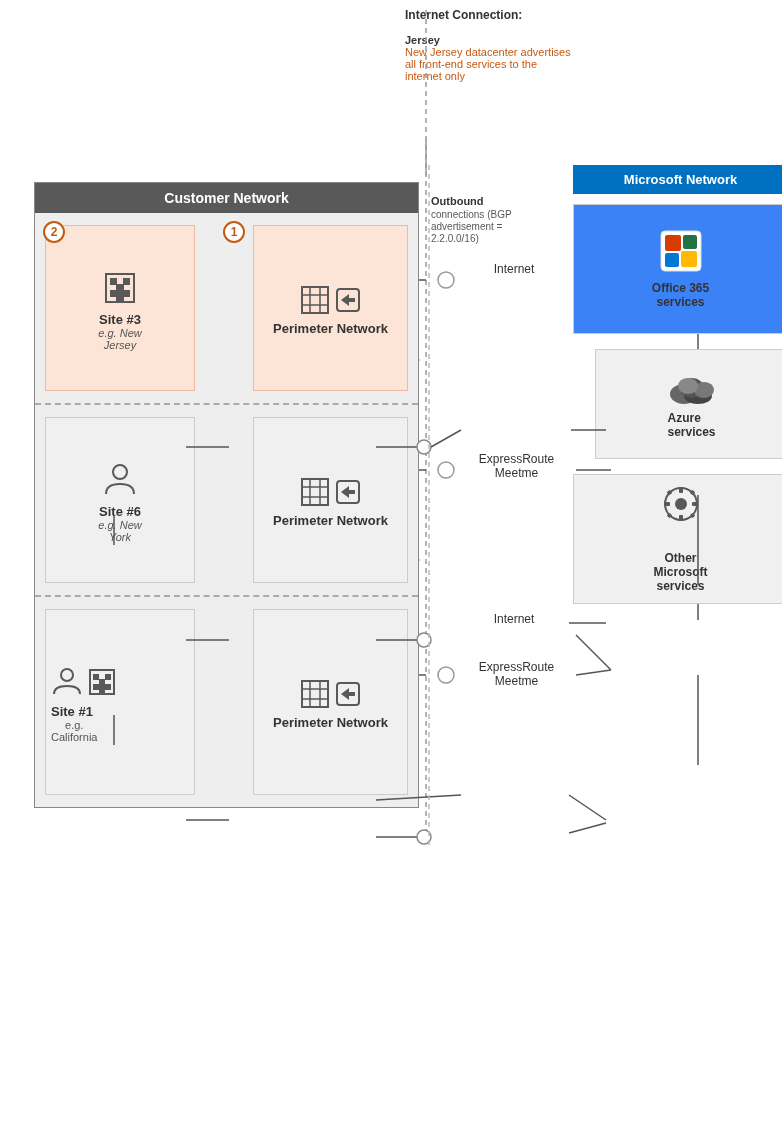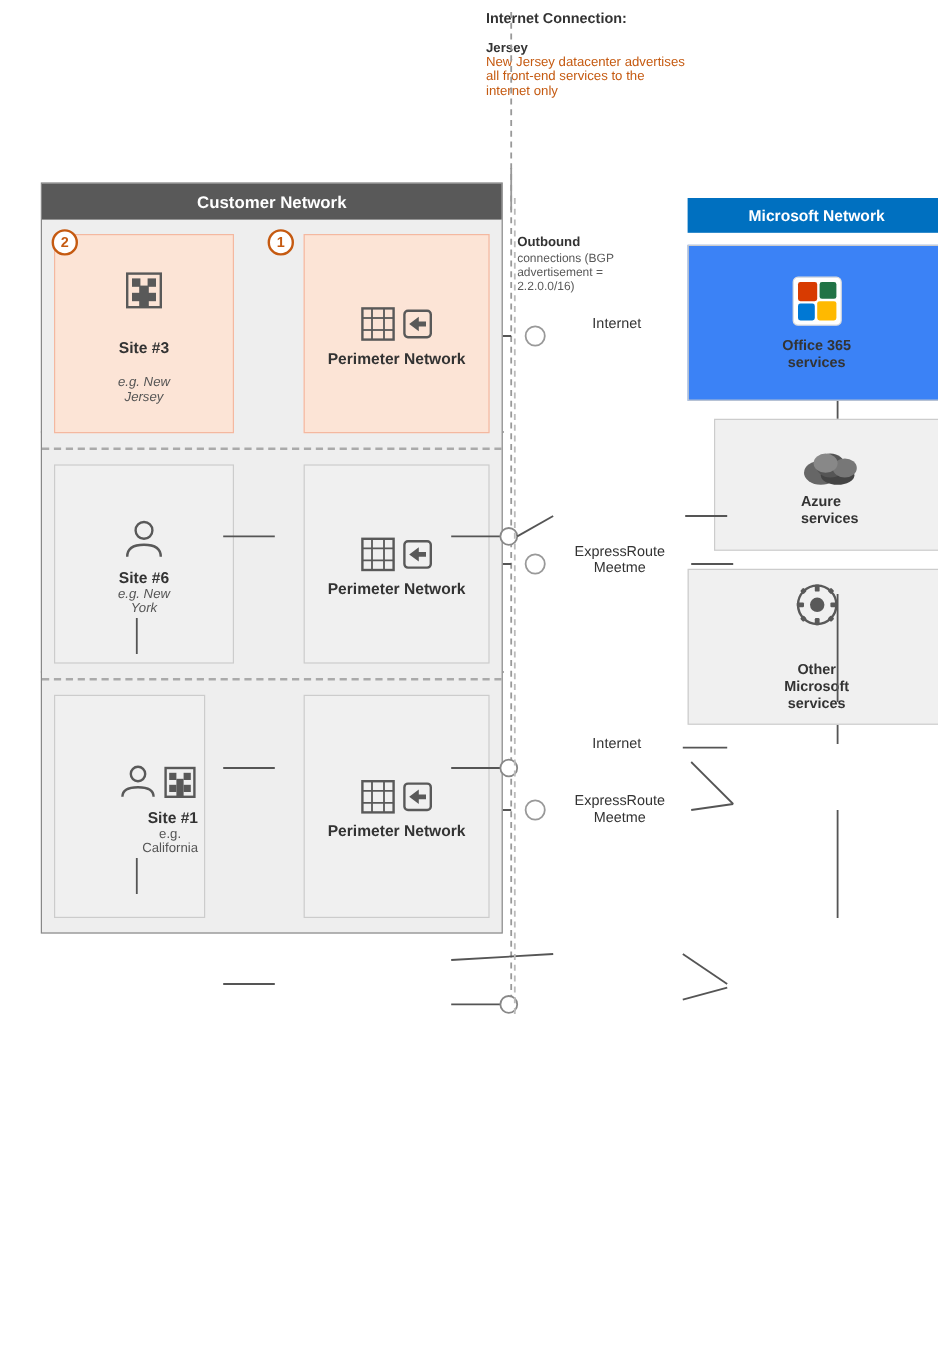--- a/index.html
+++ b/index.html
@@ -95,30 +95,30 @@
       <circle cx="430" cy="460" r="8" fill="white" stroke="#999" stroke-width="1.5"></circle>
 
       <circle cx="430" cy="665" r="8" fill="white" stroke="#999" stroke-width="1.5"></circle>
 
       <text x="415" y="195" font-size="11" fill="#333" font-weight="700">Outbound</text>
       <text x="415" y="208" font-size="10" fill="#595959">connections (BGP</text>
       <text x="415" y="220" font-size="10" fill="#595959">advertisement =</text>
       <text x="415" y="232" font-size="10" fill="#595959">2.2.0.0/16)</text>
     </svg>
 
-    <div style="position:absolute; left:18px; top:142px; width:385px; border:1.5px solid #888; background:#eee;">
+    <div style="position:absolute; left:18px; top:172px; width:385px; border:1.5px solid #888; background:#eee;">
       <div style="background:#595959; color:#fff; font-weight:700; font-size:14px; text-align:center; padding:7px 0;">Customer Network</div>
 
       <div style="position:relative; display:flex; padding:12px 10px 12px 10px; background:transparent; gap:8px; min-height:190px;">
 
         <div style="position:absolute; left:8px; top:8px; width:22px; height:22px; border-radius:50%; border:2px solid #c55a11; color:#c55a11; font-size:12px; font-weight:700; display:flex; align-items:center; justify-content:center; background:#fff; z-index:2;">2</div>
 
         <div style="position:absolute; left:188px; top:8px; width:22px; height:22px; border-radius:50%; border:2px solid #c55a11; color:#c55a11; font-size:12px; font-weight:700; display:flex; align-items:center; justify-content:center; background:#fff; z-index:2;">1</div>
 
-        <div style="width:150px; background:#fce4d6; border:1.5px solid #f4b8a0; text-align:center; padding:12px 5px 8px 5px; display:flex; flex-direction:column; align-items:center; justify-content:center; min-height:155px;gap:16px;">
+        <div style="width:150px; background:#fce4d6; border:1.5px solid #f4b8a0; text-align:center; padding:12px 5px 8px 5px; display:flex; flex-direction:column; align-items:center; justify-content:center; min-height:155px;">
 
           <svg width="36" height="36" viewBox="0 0 36 36">
             <rect x="4" y="4" width="28" height="28" fill="none" stroke="#595959" stroke-width="2"></rect>
             <rect x="8" y="8" width="7" height="7" fill="#595959"></rect>
             <rect x="21" y="8" width="7" height="7" fill="#595959"></rect>
             <rect x="8" y="20" width="7" height="7" fill="#595959"></rect>
             <rect x="21" y="20" width="7" height="7" fill="#595959"></rect>
             <rect x="14" y="14" width="8" height="18" fill="#595959"></rect>
           </svg>
           <div style="font-weight:700; font-size:13px; margin-top:6px;">Site #3</div>
@@ -174,21 +174,21 @@
             </svg>
           </div>
           <div style="font-weight:700; font-size:13px; margin-top:6px;">Perimeter Network</div>
         </div>
       </div>
 
       <div style="border-top:2px dashed #aaa; margin:0 0;"></div>
 
       <div style="display:flex; padding:12px 10px; gap:8px; min-height:210px;">
 
-        <div style="width:126px; background:#f0f0f0; border:1.5px solid #ccc; text-align:center; padding:12px 5px 8px 5px; display:flex; flex-direction:column; align-items:flex-end; justify-content:center;">
+        <div style="width:150px; background:#f0f0f0; border:1.5px solid #ccc; text-align:center; padding:12px 5px 8px 5px; display:flex; flex-direction:column; align-items:flex-start; justify-content:center;">
           <div style="display:flex; gap:4px; justify-content:center; align-items:center;">
             <svg width="32" height="32" viewBox="0 0 32 32">
               <circle cx="16" cy="9" r="6" fill="none" stroke="#595959" stroke-width="2"></circle>
               <path d="M3 28 Q3 20 16 20 Q29 20 29 28" fill="none" stroke="#595959" stroke-width="2"></path>
             </svg>
             <svg width="30" height="30" viewBox="0 0 30 30">
               <rect x="3" y="3" width="24" height="24" fill="none" stroke="#595959" stroke-width="2"></rect>
               <rect x="6" y="7" width="6" height="6" fill="#595959"></rect>
               <rect x="18" y="7" width="6" height="6" fill="#595959"></rect>
               <rect x="6" y="17" width="6" height="6" fill="#595959"></rect>

